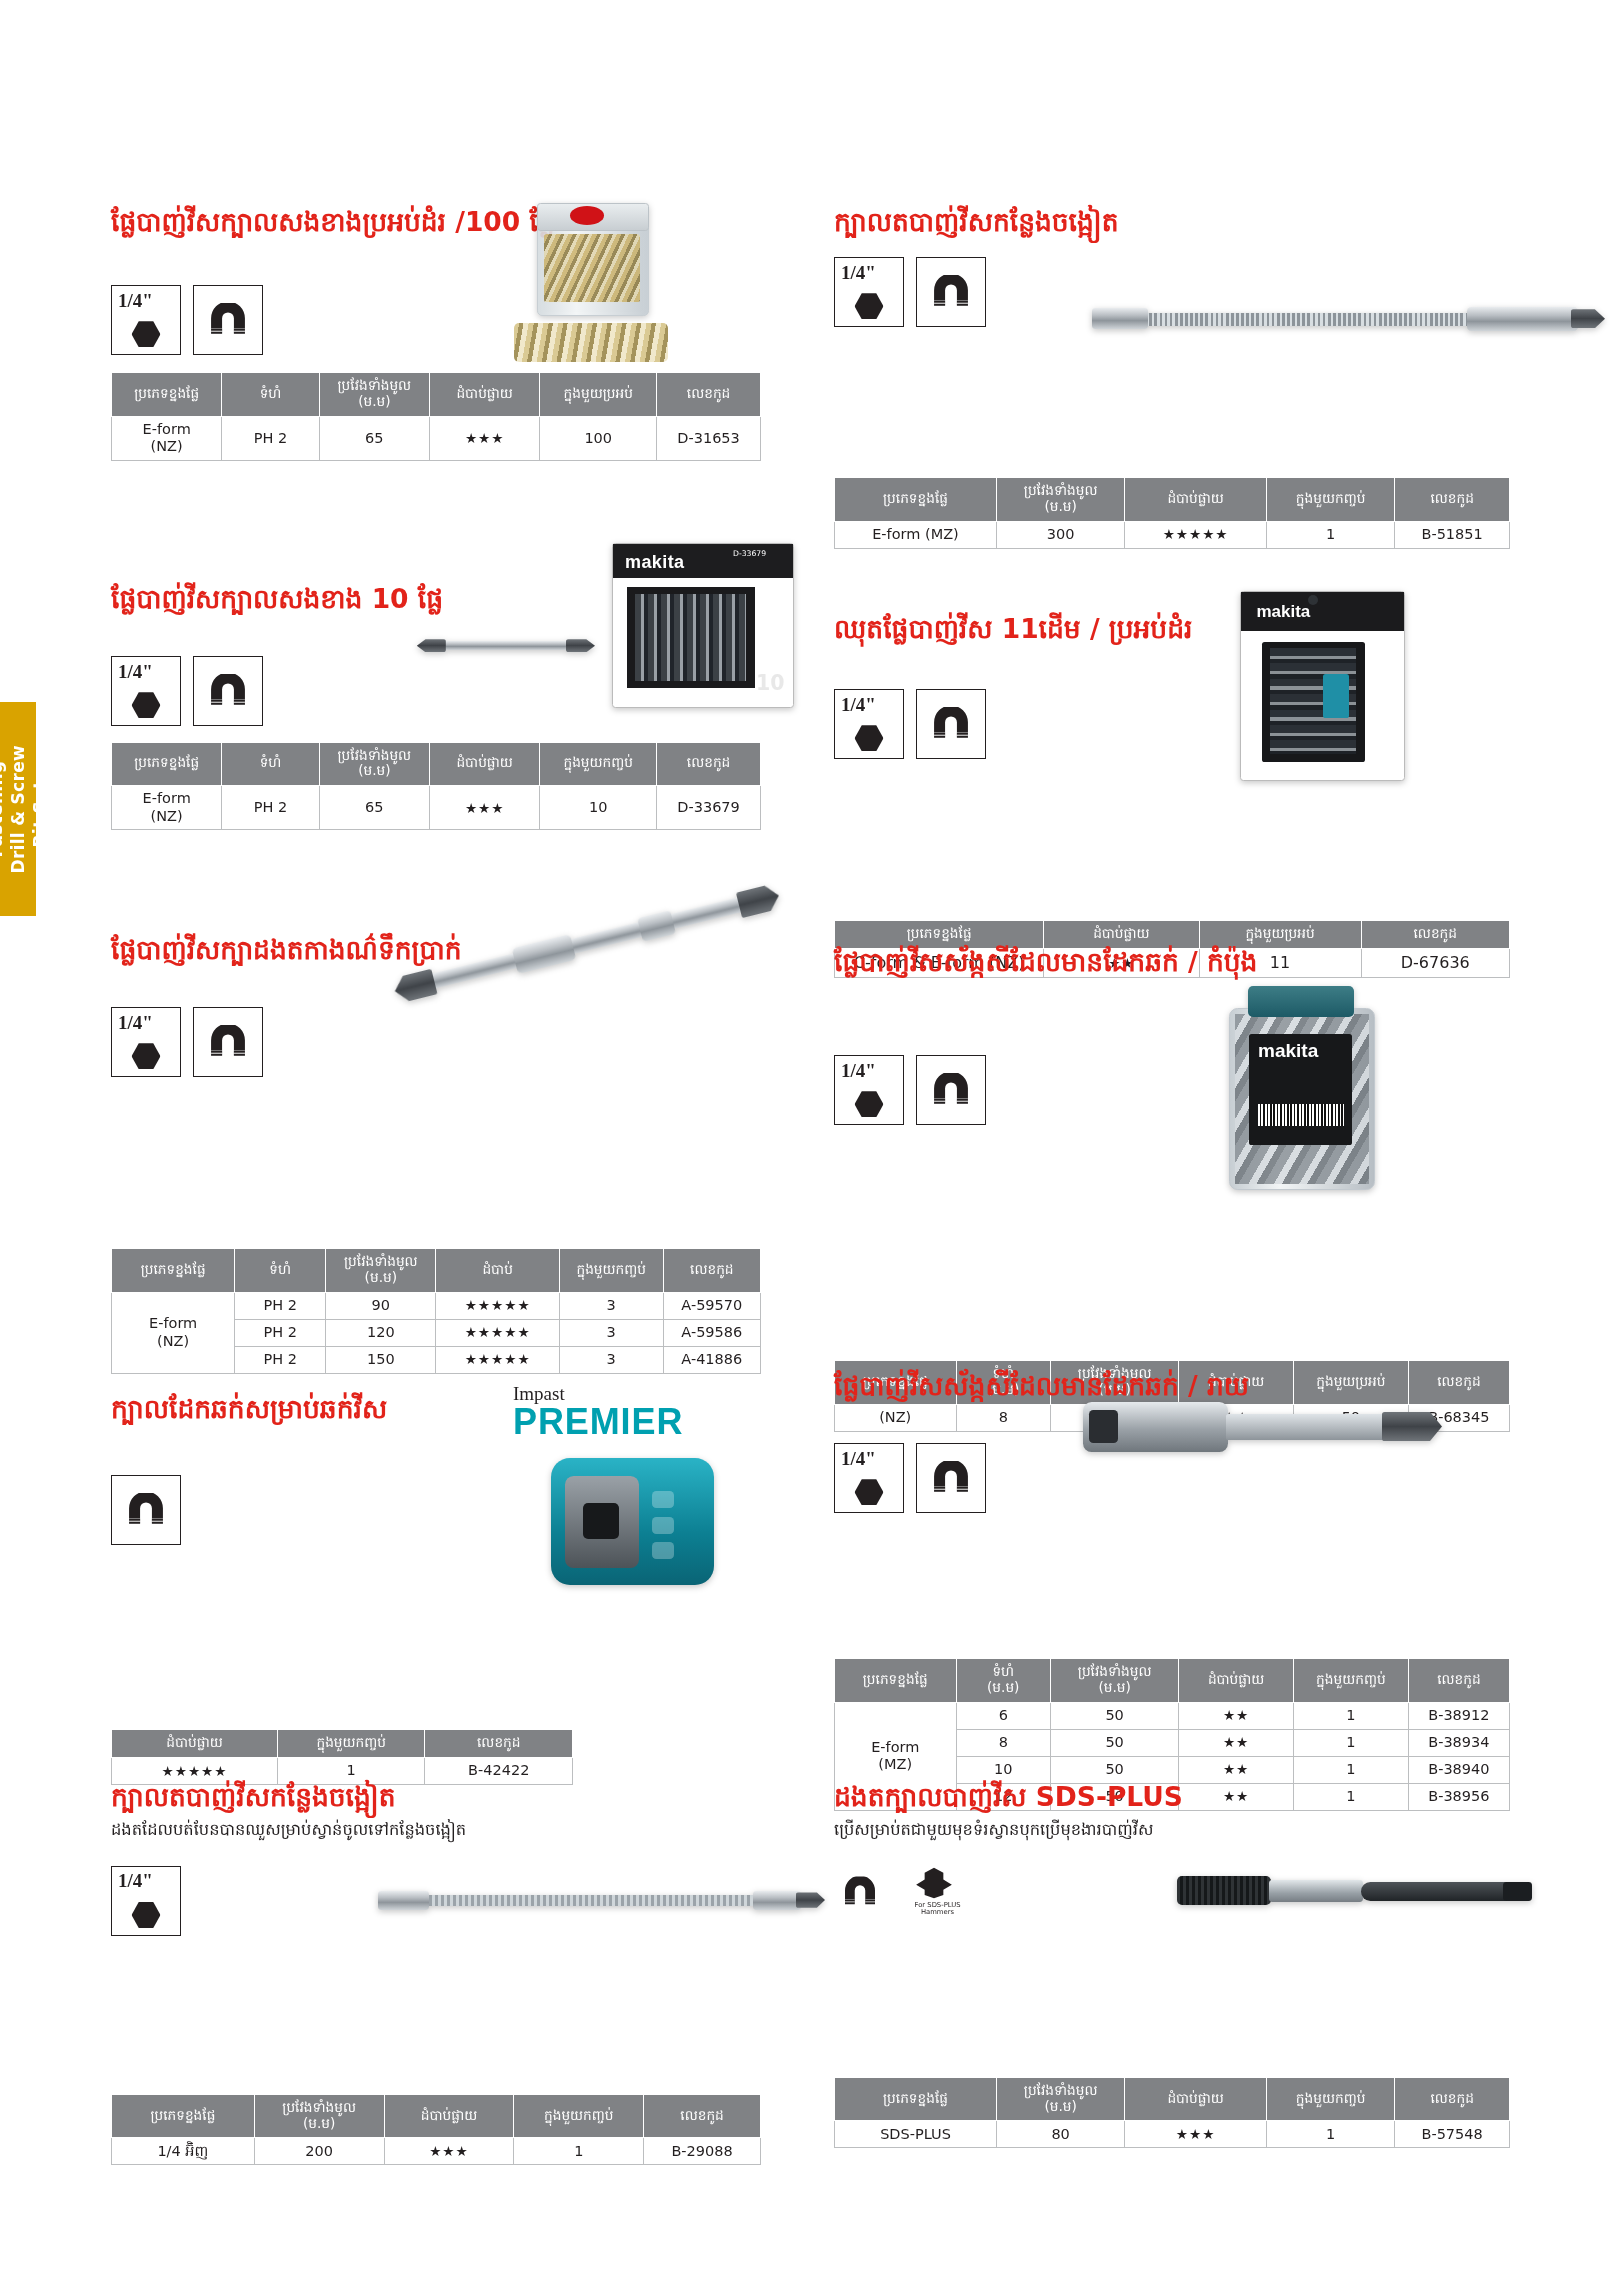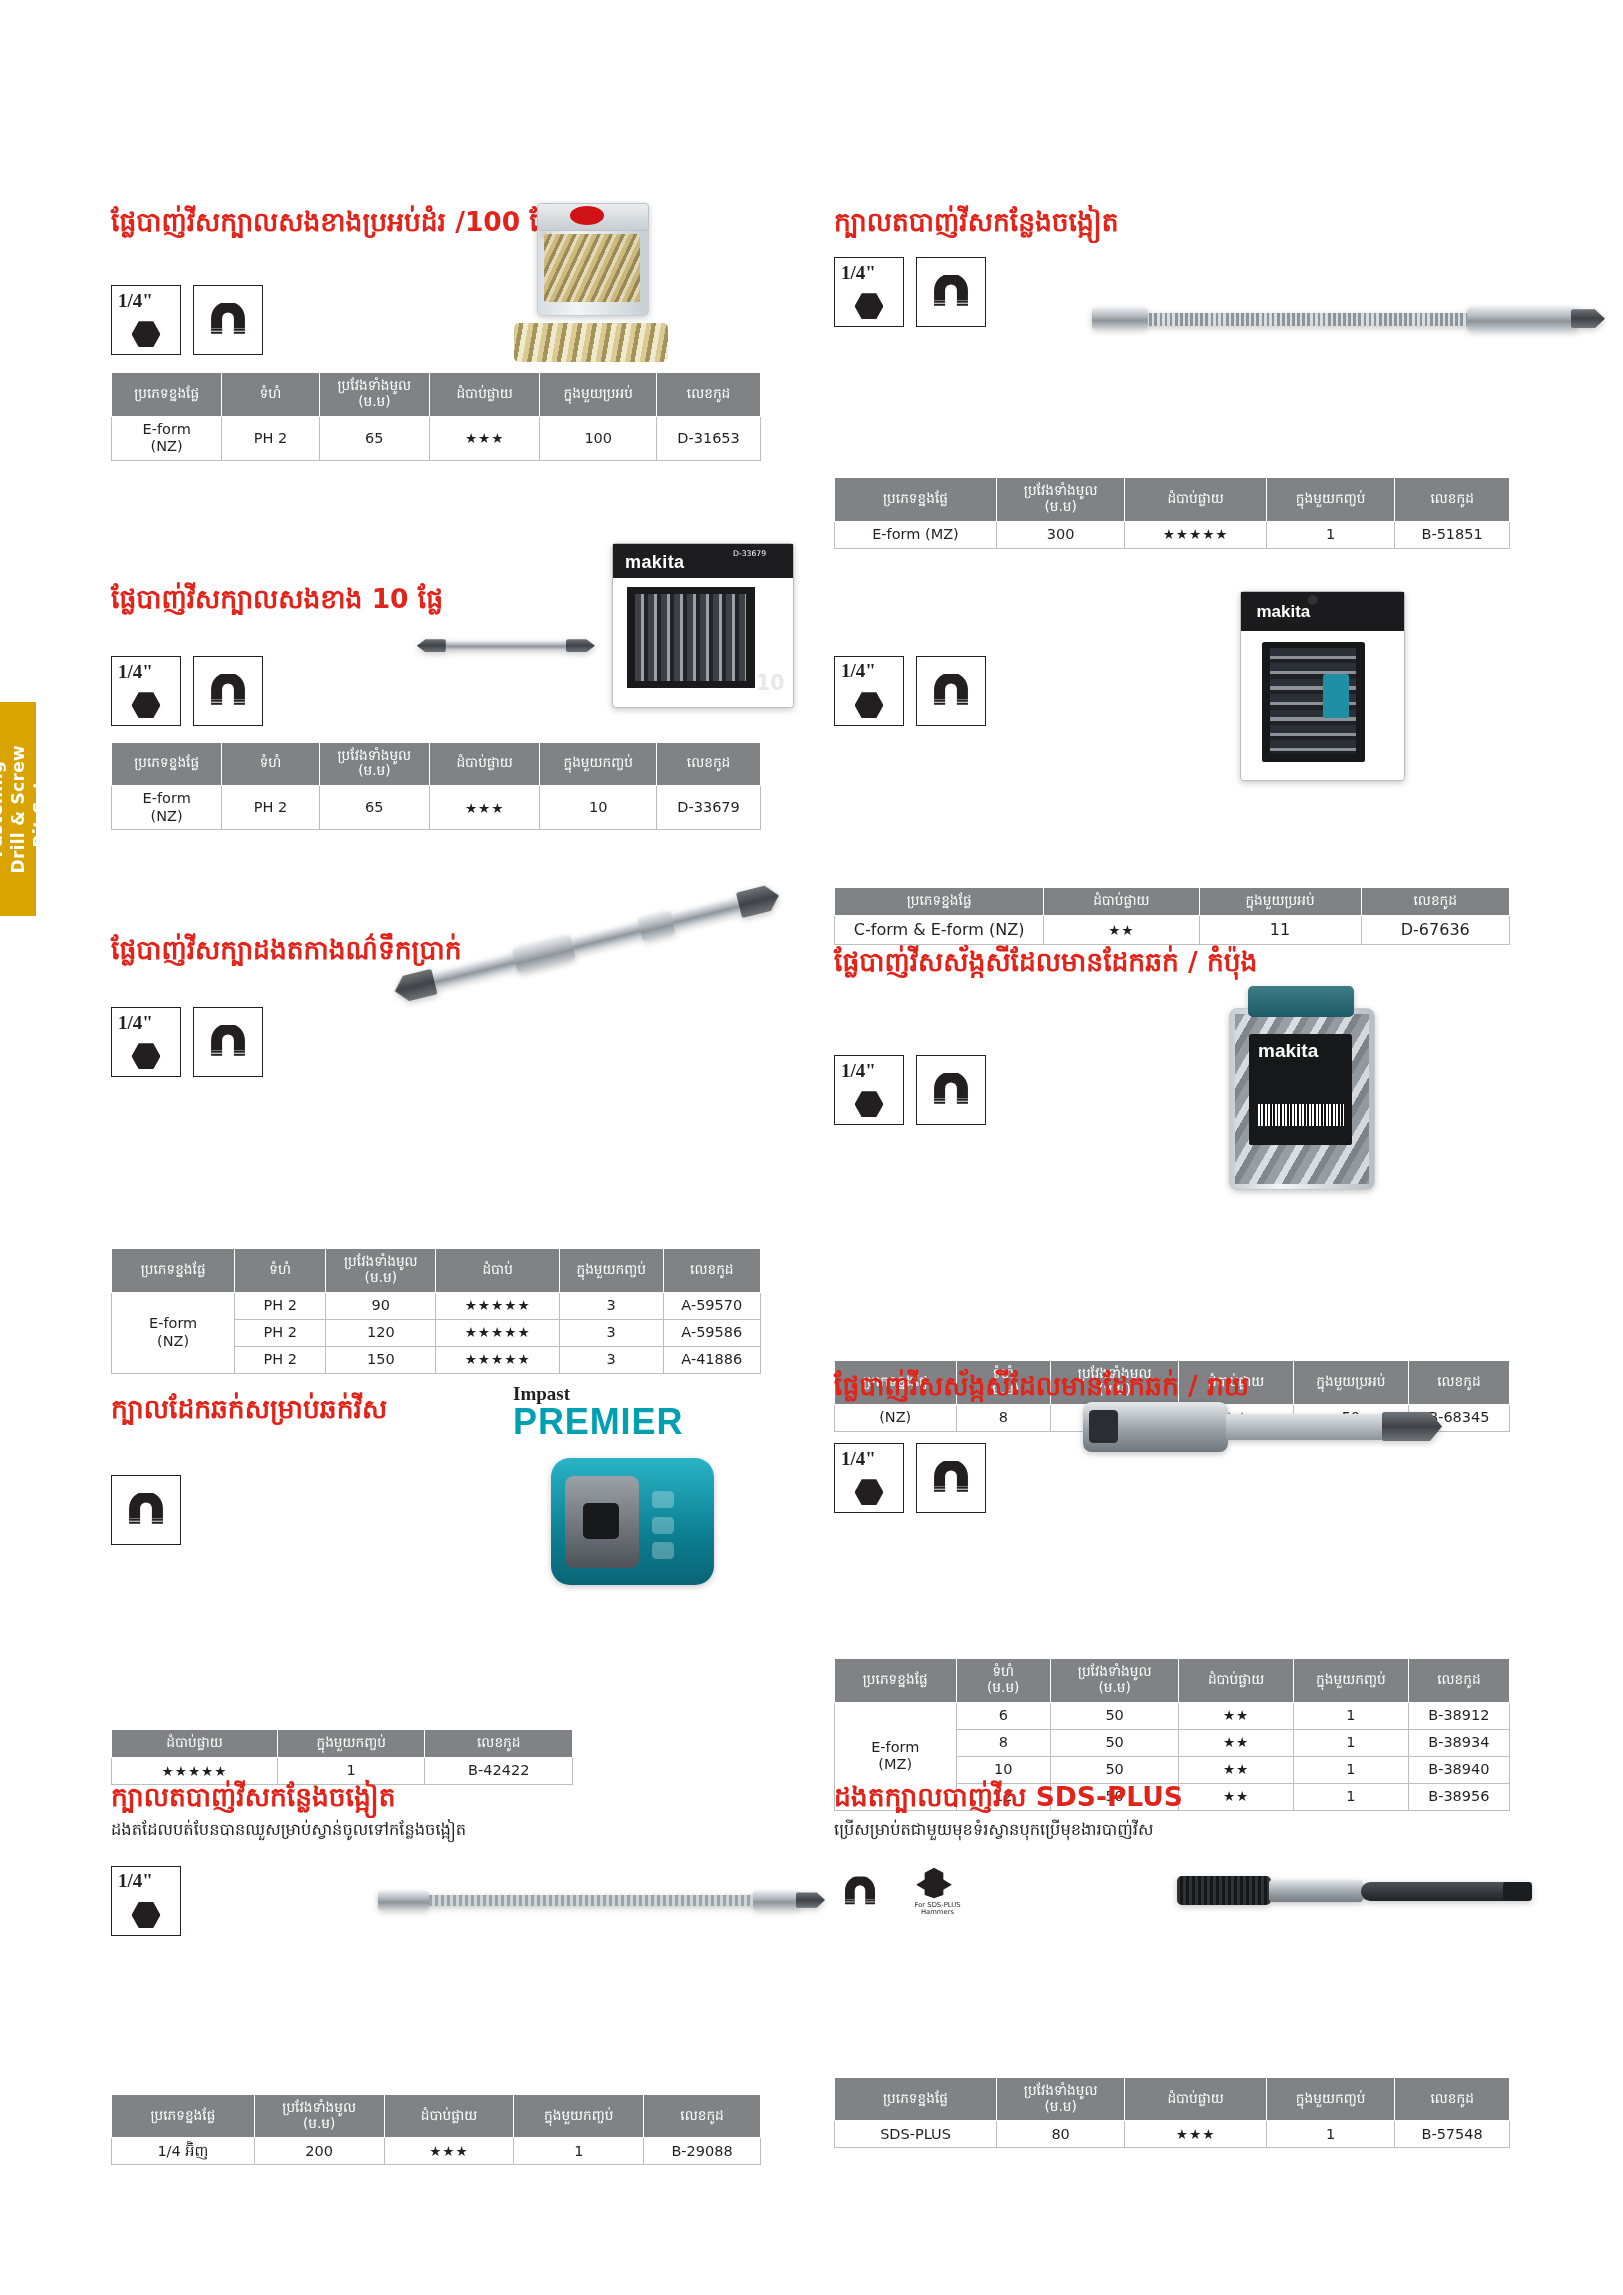--- a/index.html
+++ b/index.html
@@ -355,21 +355,21 @@
                 <line x1="6" y1="35" x2="19" y2="35"></line>
               <line x1="33" y1="31.5" x2="46" y2="31.5"></line>
                 <line x1="33" y1="35" x2="46" y2="35"></line>
             </g>
           </svg>
         </div>
       </div>
     </div>
 
     <div class="img" style="left:402px;top:-8.6px;width:222px;height:60px;">
-      <div style="font-size:19px;font-weight:bold;color:#231f20;font-family:'Liberation Serif',serif;">Impast</div>
+      <div style="font-size:19px;font-weight:normal;color:#231f20;font-family:'Liberation Serif',serif;">Impast</div>
       <div style="font-size:36px;font-weight:bold;color:#00a0b0;letter-spacing:0.9px;line-height:.95;font-family:'Liberation Sans',sans-serif;">PREMIER</div>
     </div>
 
     <div class="img shadow" style="left:428px;top:51px;width:197px;height:154px;">
       <div style="position:absolute;left:12px;top:15.4px;width:163px;height:127px;border-radius:19px;background:linear-gradient(180deg,#2ab3c6,#0c7f92 60%,#0a6475);"></div>
       <div style="position:absolute;left:26px;top:32.5px;width:74px;height:92px;border-radius:8.6px;background:linear-gradient(180deg,#9aa1a7,#4d5358);"></div>
       <div style="position:absolute;left:44px;top:60px;width:36px;height:36px;border-radius:5.1px;background:#17191b;"></div>
       <div style="position:absolute;left:113px;top:48px;width:22px;height:17px;border-radius:4.3px;background:rgba(255,255,255,.28);"></div>
       <div style="position:absolute;left:113px;top:74px;width:22px;height:17px;border-radius:4.3px;background:rgba(255,255,255,.28);"></div>
       <div style="position:absolute;left:113px;top:99px;width:22px;height:17px;border-radius:4.3px;background:rgba(255,255,255,.28);"></div>
@@ -506,20 +506,21 @@
         <td>300</td>
         <td class="stars">★★★★★</td>
         <td>1</td>
         <td>B-51851</td>
       </tr>
         </tbody>
     </table>
   </div>
 
   <div class="block" style="left:834px;top:612px;width:676px;">
+    <h2 class="title">ឈុតផ្លែបាញ់វីស 11ដើម / ប្រអប់ដំរ</h2>
 
     <div class="badges" style="margin-top:44px;">
       <div class="badge">
         <span class="lbl">1/4"</span>
         <div class="hexwrap">
             <div class="hex"></div>
           </div>
       </div>
       <div class="badge">
         <div class="magnet">

